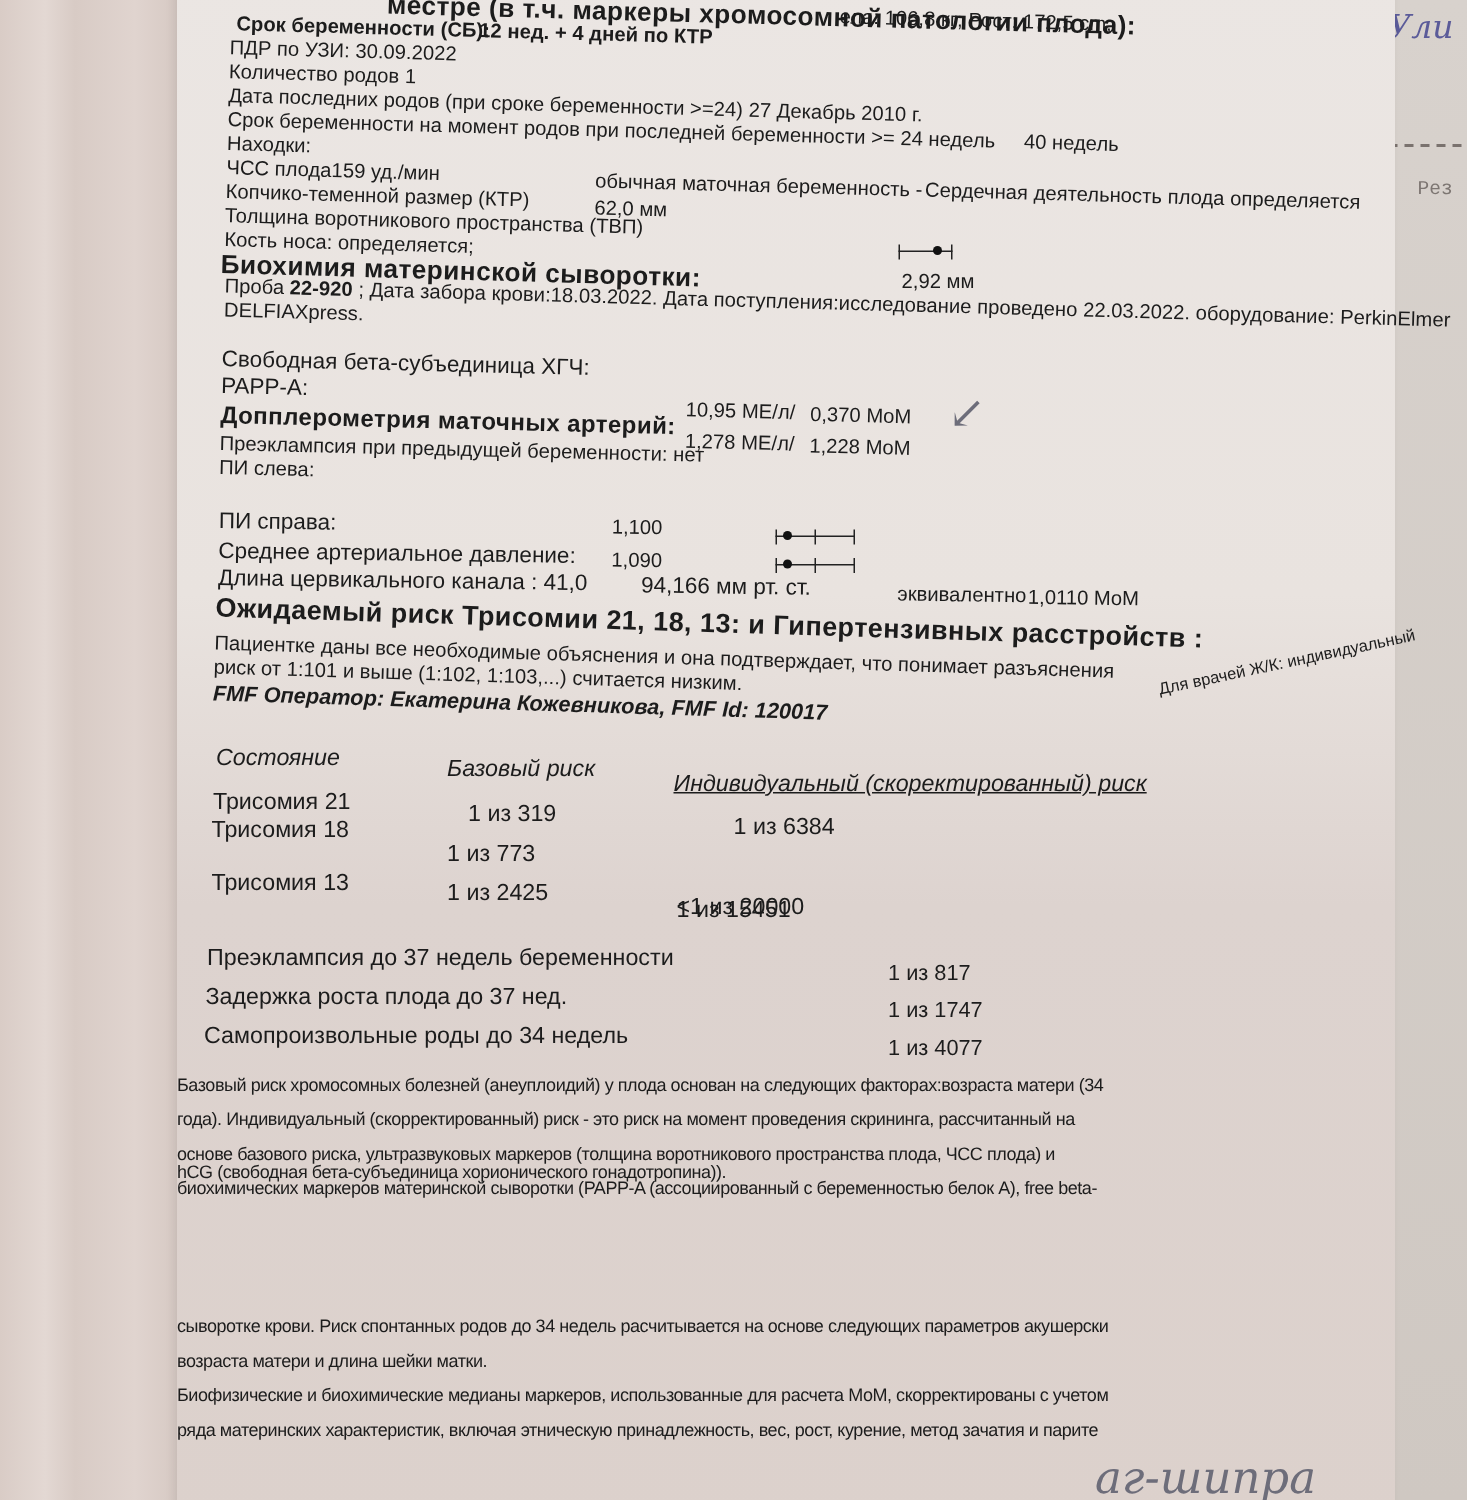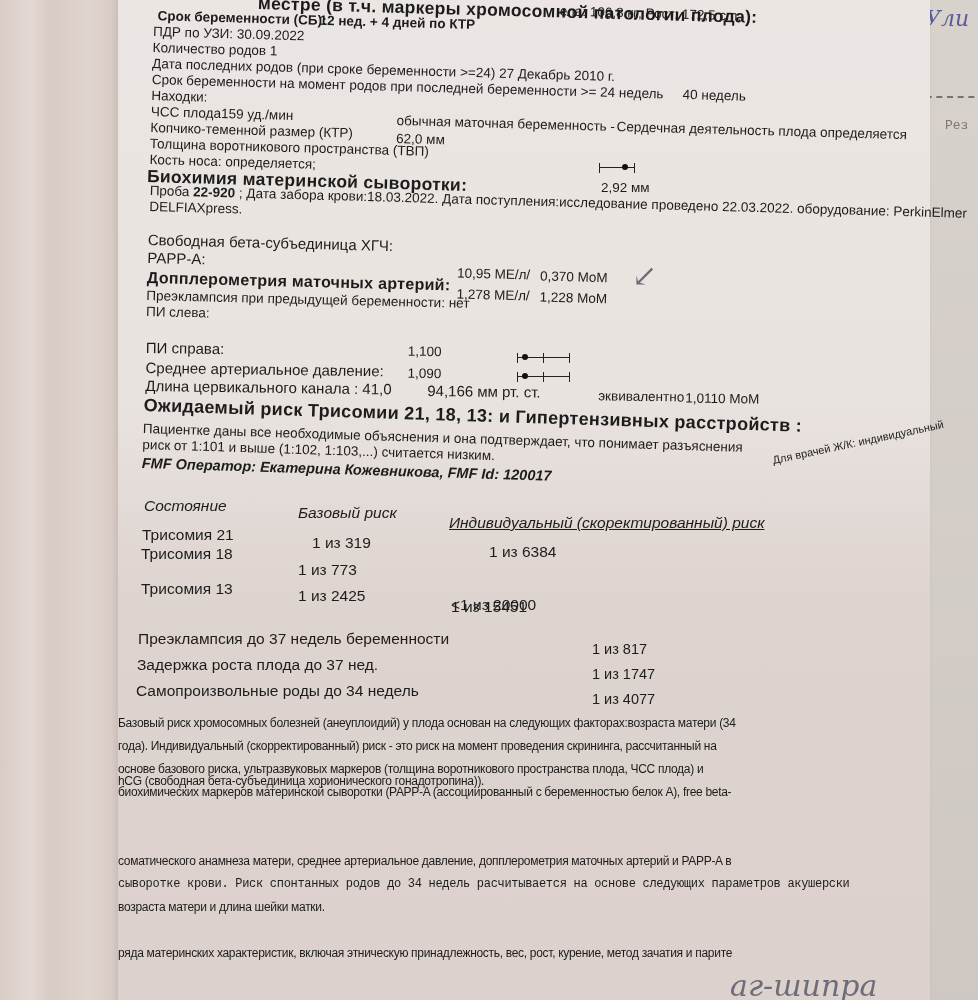--- a/index.html
+++ b/index.html
@@ -152,19 +152,19 @@
   <div class="cell" style="left:137px;top:656px;">Задержка роста плода до 37 нед.</div>
   <div class="cell" style="left:592px;top:666px;font-size:14.5px;">1 из 1747</div>
   <div class="cell" style="left:136px;top:682px;">Самопроизвольные роды до 34 недель</div>
   <div class="cell" style="left:592px;top:691px;font-size:14.5px;">1 из 4077</div>
 
   <div class="para" style="top:712px;">Базовый риск хромосомных болезней (анеуплоидий) у плода основан на следующих факторах:возраста матери (34</div>
   <div class="para" style="top:735px;">года). Индивидуальный (скорректированный) риск - это риск на момент проведения скрининга, рассчитанный на</div>
   <div class="para" style="top:758px;">основе базового риска, ультразвуковых маркеров (толщина воротникового пространства плода, ЧСС плода) и</div>
   <div class="para" style="top:781px;">биохимических маркеров материнской сыворотки (PAPP-A (ассоциированный с беременностью белок А), free beta-</div>
   <div class="para" style="top:756px;margin-top:14px;">hCG (свободная бета-субъединица хорионического гонадотропина)).</div>
-  <div class="para" style="top:850px;">соматического анамнеза матери, среднее артериальное давление, допплерометрия маточных артерий и PAPP-A в</div>
-  <div class="para" style="top:873px;font-family:Liberation Mono, monospace;">сыворотке крови.  Риск спонтанных родов до 34 недель расчитывается на основе следующих параметров акушерски</div>
+  <div class="para" style="top:873px;">сыворотке крови.  Риск спонтанных родов до 34 недель расчитывается на основе следующих параметров акушерски</div>
   <div class="para" style="top:896px;">возраста матери и длина шейки матки.</div>
+  <div class="para" style="top:919px;">Биофизические и биохимические медианы маркеров, использованные для расчета МоМ, скорректированы с учетом</div>
   <div class="para" style="top:942px;">ряда материнских характеристик, включая этническую принадлежность, вес, рост, курение, метод зачатия и парите</div>
 
   <div class="pen" style="left:730px;top:968px;font-size:30px;">аг-шипра</div>
 </div>
 
 </body></html>

